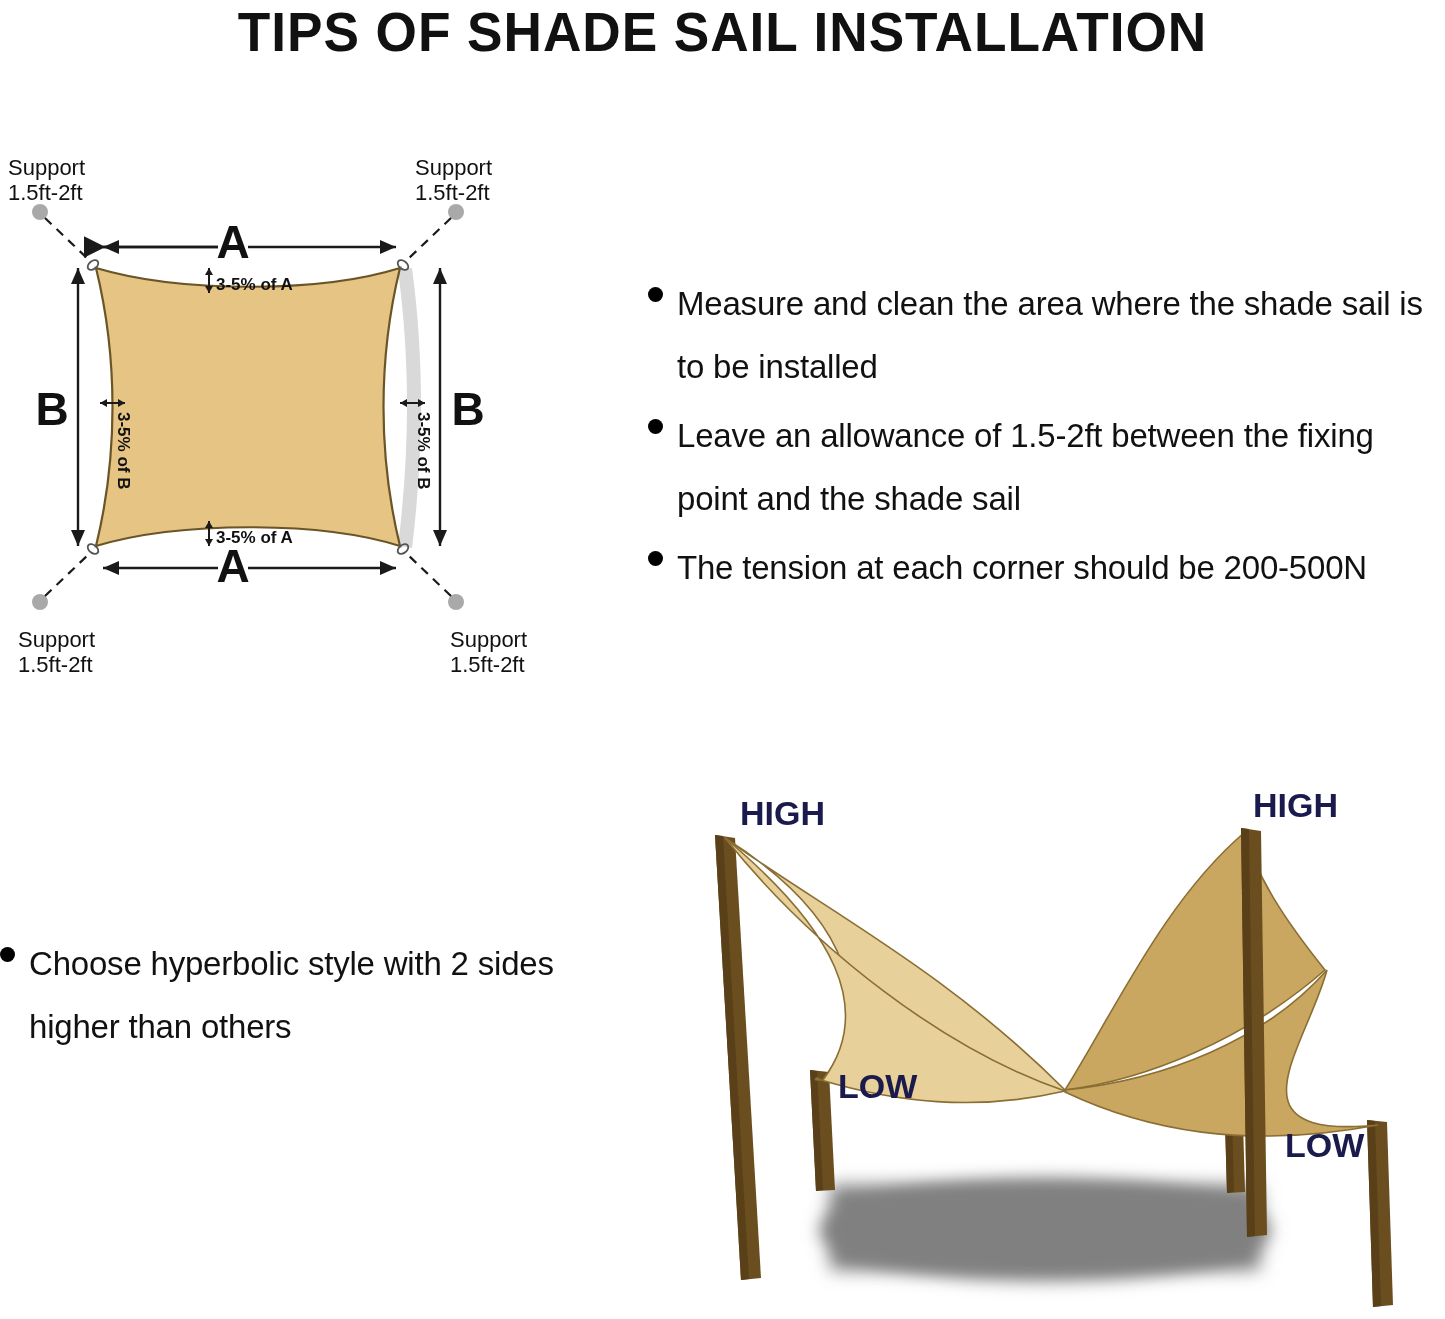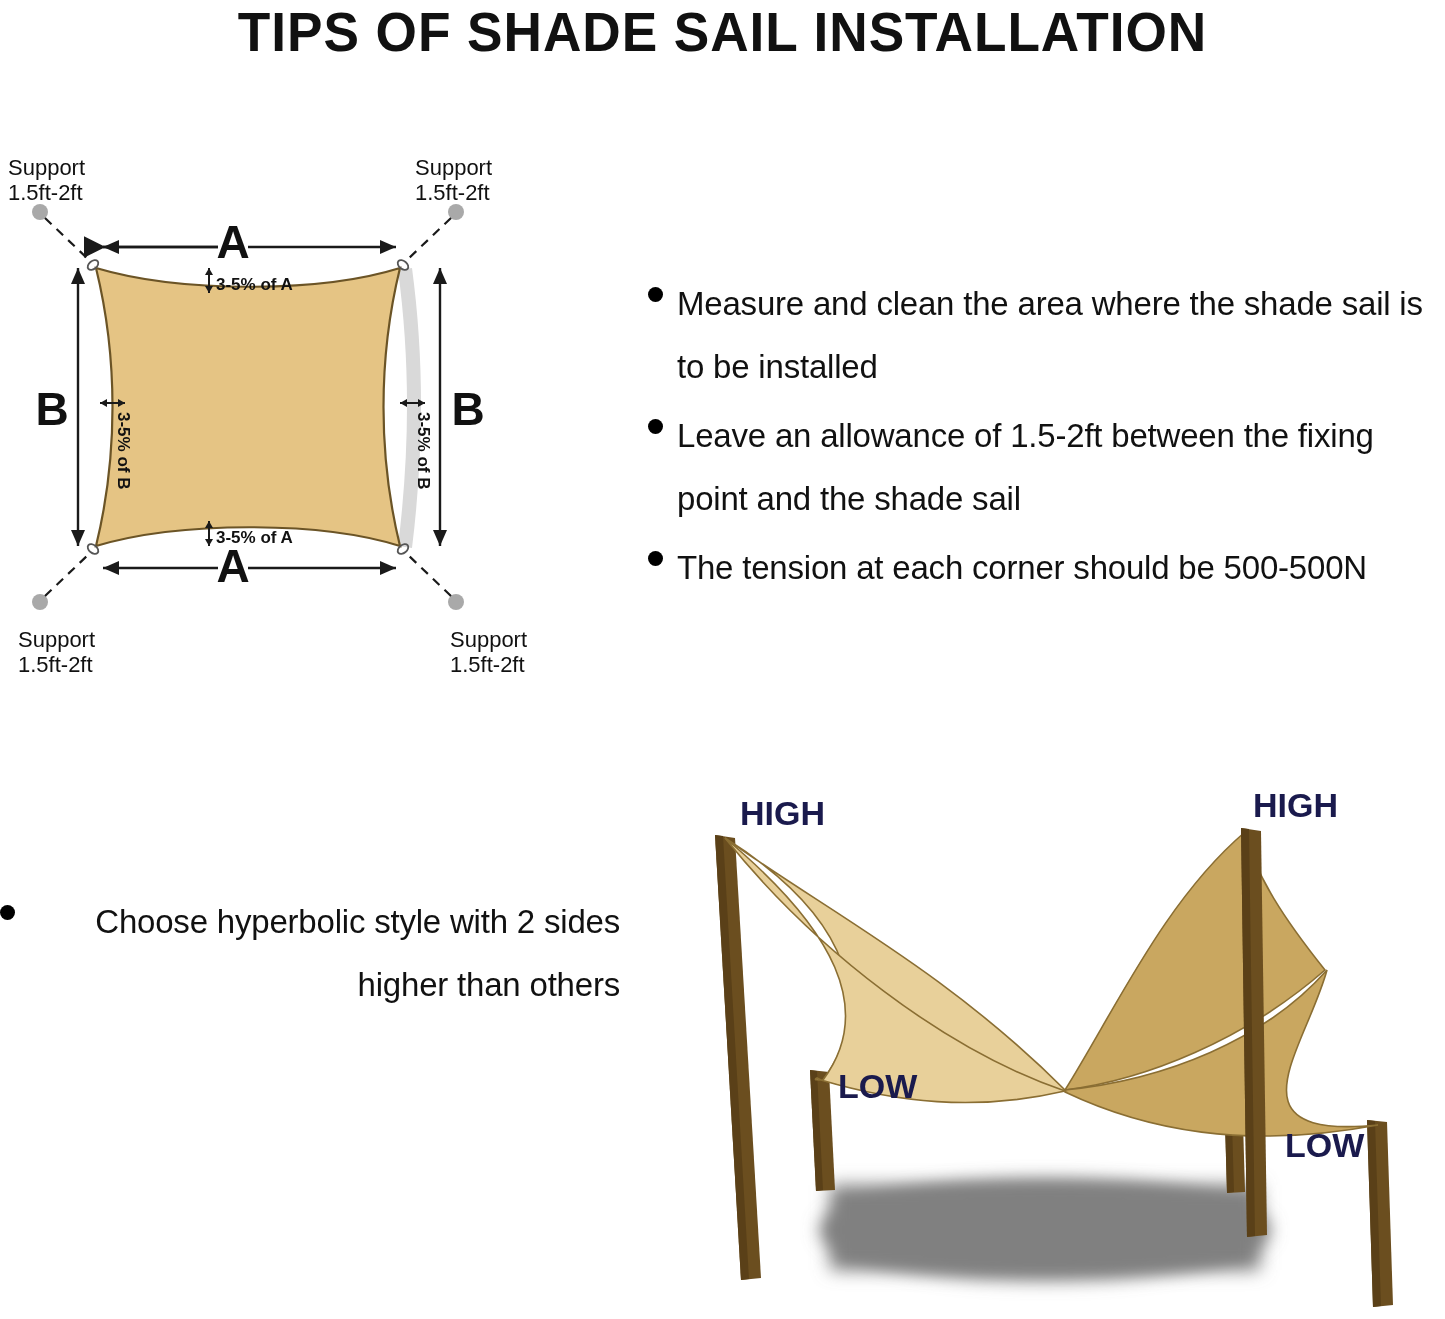--- a/index.html
+++ b/index.html
@@ -46,23 +46,22 @@
   
   #tips-list-top {
     position: absolute;
     left: 648px;
     top: 272px;
     width: 800px;
   }
   #tips-list-bottom {
     position: absolute;
     left: 0px;
-    top: 890px;
+    top: 932px;
     width: 620px;
-    text-align: right;
   }
   .bullet-row {
     display: flex;
     align-items: flex-start;
     margin-bottom: 6px;
   }
   .bullet-dot {
     flex: 0 0 auto;
     width: 15px;
     height: 15px;
@@ -212,21 +211,21 @@
   <div class="bullet-row">
     <span class="bullet-dot"></span>
     <span class="bullet-text">Measure and clean the area where the shade sail is to be installed</span>
   </div>
   <div class="bullet-row">
     <span class="bullet-dot"></span>
     <span class="bullet-text">Leave an allowance of 1.5-2ft between the fixing point and the shade sail</span>
   </div>
   <div class="bullet-row">
     <span class="bullet-dot"></span>
-    <span class="bullet-text">The tension at each corner should be 500-500N</span>
+    <span class="bullet-text">The tension at each corner should be 200-500N</span>
   </div>
 </div>
 
 <div id="tips-list-bottom">
   <div class="bullet-row">
     <span class="bullet-dot"></span>
     <span class="bullet-text">Choose hyperbolic style with 2 sides higher than others</span>
   </div>
 </div>
 

